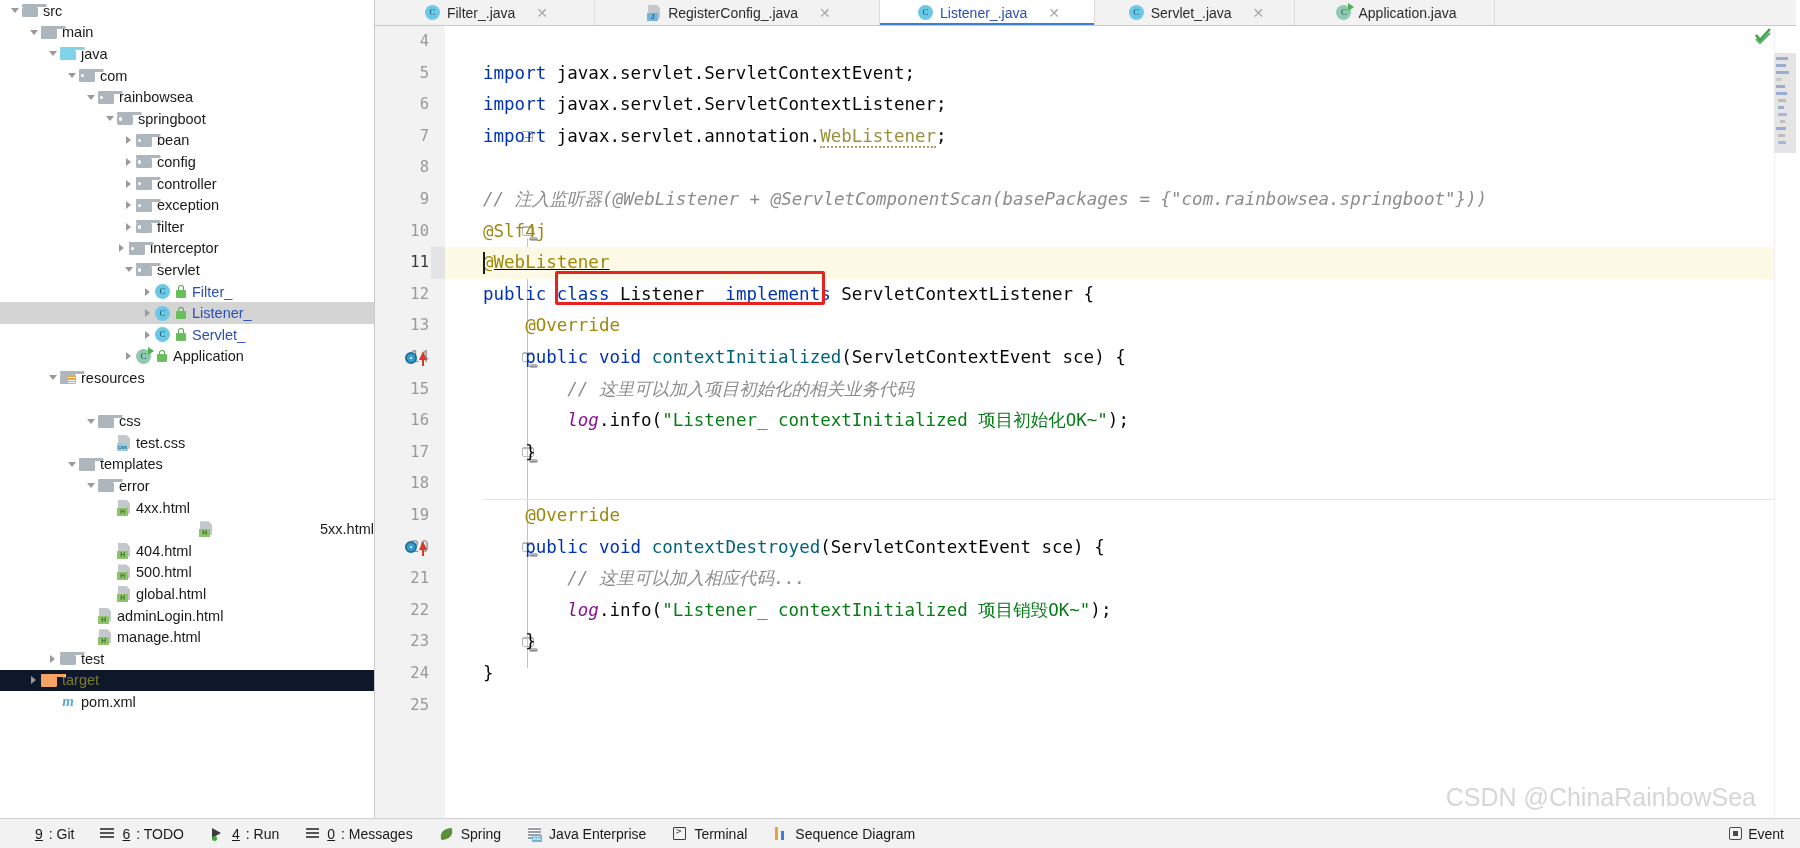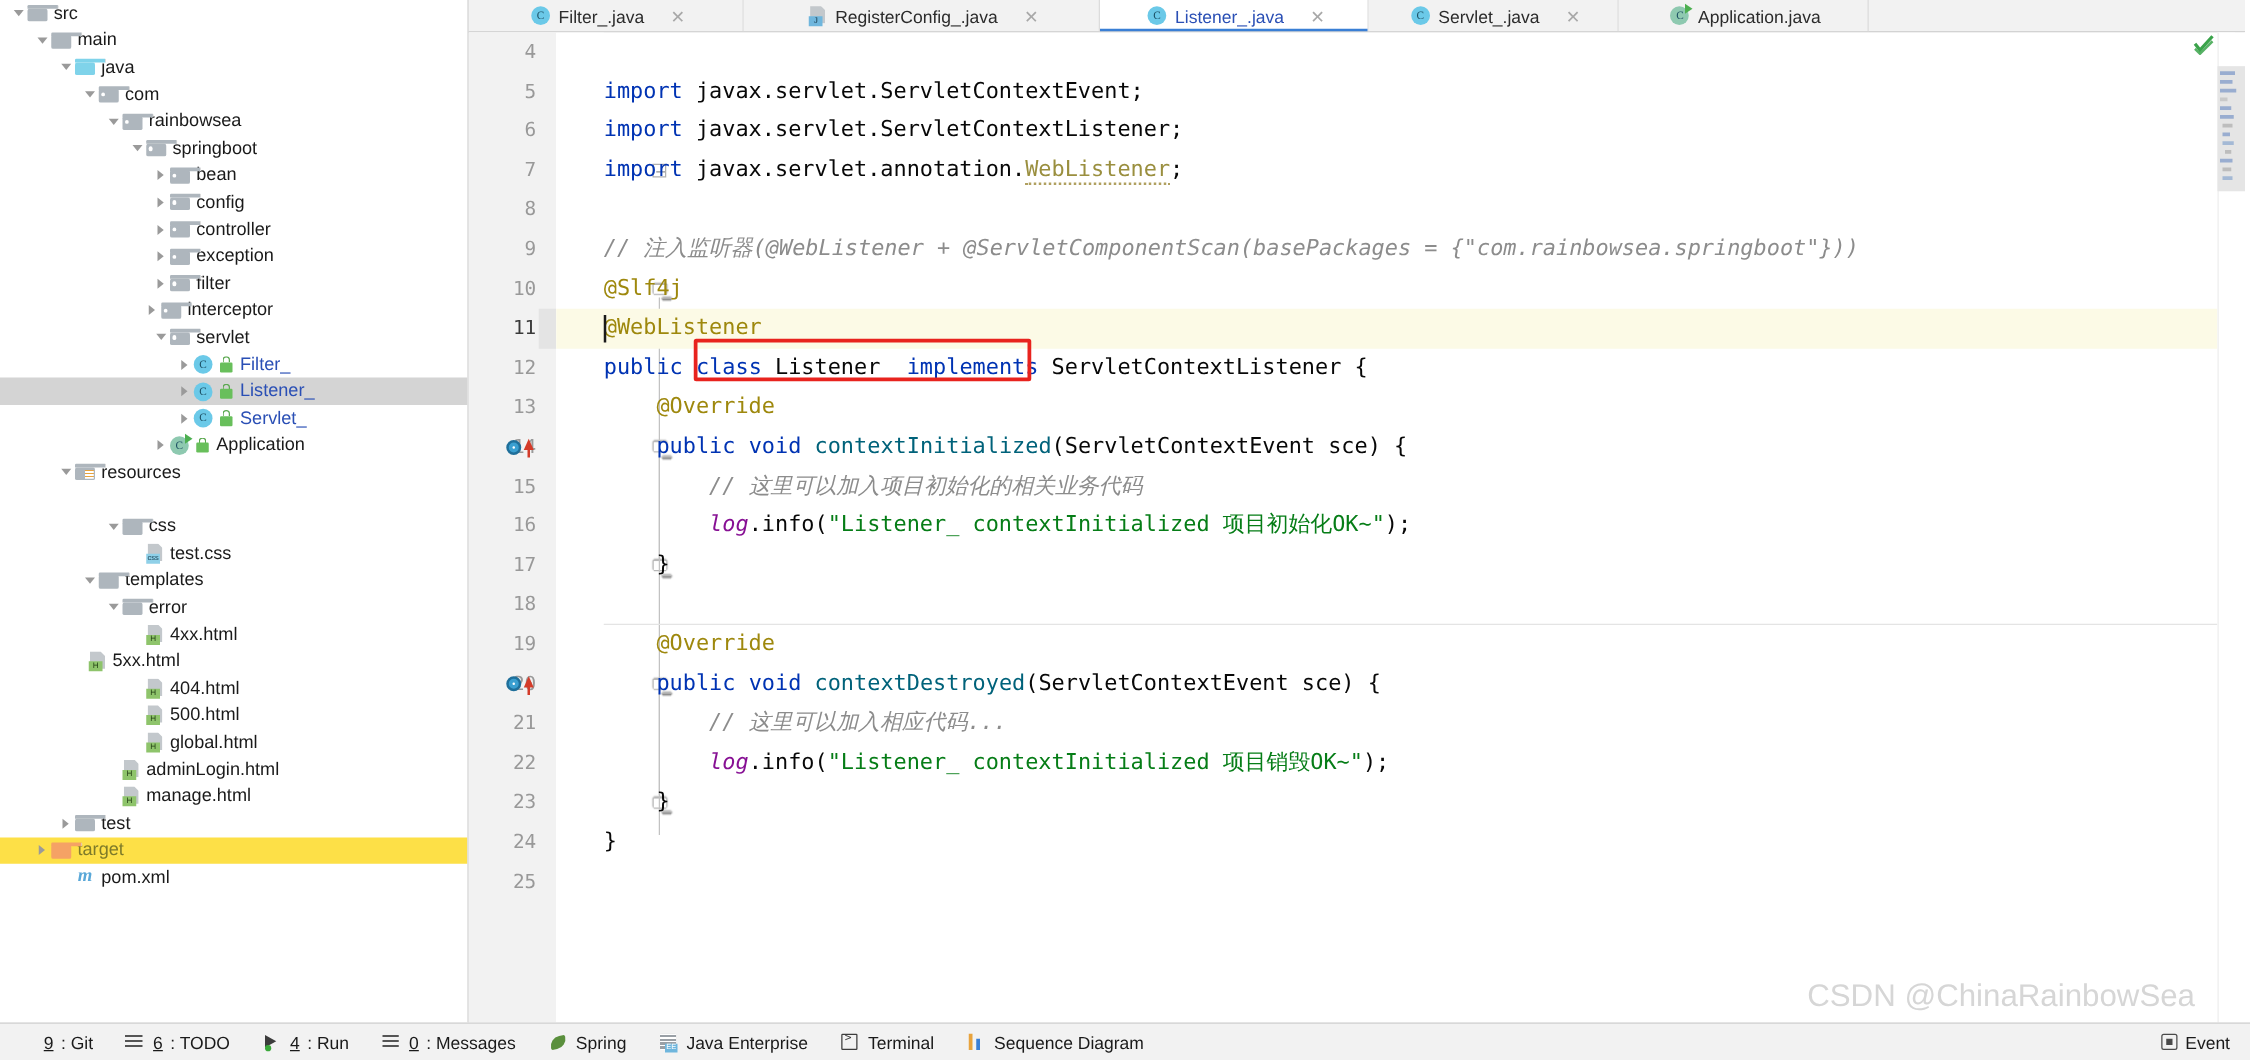--- a/index.html
+++ b/index.html
@@ -14,21 +14,21 @@
   
   #sidebar {
     position: absolute; left: 0; top: 0; width: 374px; height: 818px;
     background: #ffffff; overflow: hidden;
   }
   .tree-row {
     position: relative; height: 21.6px; display: flex; align-items: center;
     font-size: 14.5px; color: #1a1a1a; white-space: nowrap;
   }
   .tree-row.selected { background: #d4d4d4; }
-  .tree-row.hl { background: #fde047; }
+  .tree-row.hl { background: #0f172a; }
   .arrow {
     width: 15px; height: 21.6px; flex: 0 0 15px;
     display: flex; align-items: center; justify-content: center;
   }
   .arrow i {
     display: block; width: 0; height: 0;
     border-left: 5px solid #9a9a9a; border-top: 4.2px solid transparent;
     border-bottom: 4.2px solid transparent;
   }
   .arrow.open i {
@@ -568,21 +568,21 @@
         <span class="tree-label">error</span>
       </div>
       <div class="tree-row" style="top: 496.8px; position: absolute; left: 0px; right: 0px; padding-left: 102px;">
         <span class="arrow"></span>
         <span class="ico ico-file">
           <span class="page"></span>
           <span class="badge">H</span>
         </span>
         <span class="tree-label">4xx.html</span>
       </div>
-      <div class="tree-row" style="top: 518.4px; position: absolute; left: 0px; right: 0px; padding-left: 56px;">
+      <div class="tree-row" style="top: 518.4px; position: absolute; left: 0px; right: 0px; padding-left: 82px; justify-content: space-between;">
         <span class="arrow"></span>
         <span class="ico ico-file">
           <span class="page"></span>
           <span class="badge">H</span>
         </span>
         <span class="tree-label">5xx.html</span>
       </div>
       <div class="tree-row" style="top: 540px; position: absolute; left: 0px; right: 0px; padding-left: 102px;">
         <span class="arrow"></span>
         <span class="ico ico-file">
@@ -762,21 +762,21 @@
       </div>
     <div id="lines-host">
         <div class="rowhl" style="top: 221.2px;"></div>
         <div class="codeline" style="top: 0px;"></div>
         <div class="codeline" style="top: 31.6px;"><span class="kw">import</span> javax.servlet.ServletContextEvent;</div>
         <div class="codeline" style="top: 63.2px;"><span class="kw">import</span> javax.servlet.ServletContextListener;</div>
         <div class="codeline" style="top: 94.8px;"><span class="kw">import</span> javax.servlet.annotation.<span class="ann-dim wavy">WebListener</span>;</div>
         <div class="codeline" style="top: 126.4px;"></div>
         <div class="codeline" style="top: 158px;"><span class="cmt">// 注入监听器(@WebListener + @ServletComponentScan(basePackages = {"com.rainbowsea.springboot"}))</span></div>
         <div class="codeline" style="top: 189.6px;"><span class="ann">@Slf4j</span></div>
-        <div class="codeline" style="top: 221.2px;"><span class="ann">@WebListener</span></div>
+        <div class="codeline" style="top: 221.2px; text-decoration: underline;"><span class="ann">@WebListener</span></div>
         <div class="codeline" style="top: 252.8px;"><span class="kw">public</span> <span class="kw">class</span> Listener_ <span class="kw">implements</span> ServletContextListener {</div>
         <div class="codeline" style="top: 284.4px;"><span class="ann">    @Override</span></div>
         <div class="codeline" style="top: 316px;">    <span class="kw">public</span> <span class="kw">void</span> <span class="fn">contextInitialized</span>(ServletContextEvent sce) {</div>
         <div class="codeline" style="top: 347.6px;">        <span class="cmt">// 这里可以加入项目初始化的相关业务代码</span></div>
         <div class="codeline" style="top: 379.2px;">        <span class="fld">log</span>.info(<span class="str">"Listener_ contextInitialized 项目初始化OK~"</span>);</div>
         <div class="codeline" style="top: 410.8px;">    }</div>
         <div class="codeline" style="top: 442.4px;"></div>
         <div class="codeline" style="top: 474px;"><span class="ann">    @Override</span></div>
         <div class="codeline" style="top: 505.6px;">    <span class="kw">public</span> <span class="kw">void</span> <span class="fn">contextDestroyed</span>(ServletContextEvent sce) {</div>
         <div class="codeline" style="top: 537.2px;">        <span class="cmt">// 这里可以加入相应代码...</span></div>

